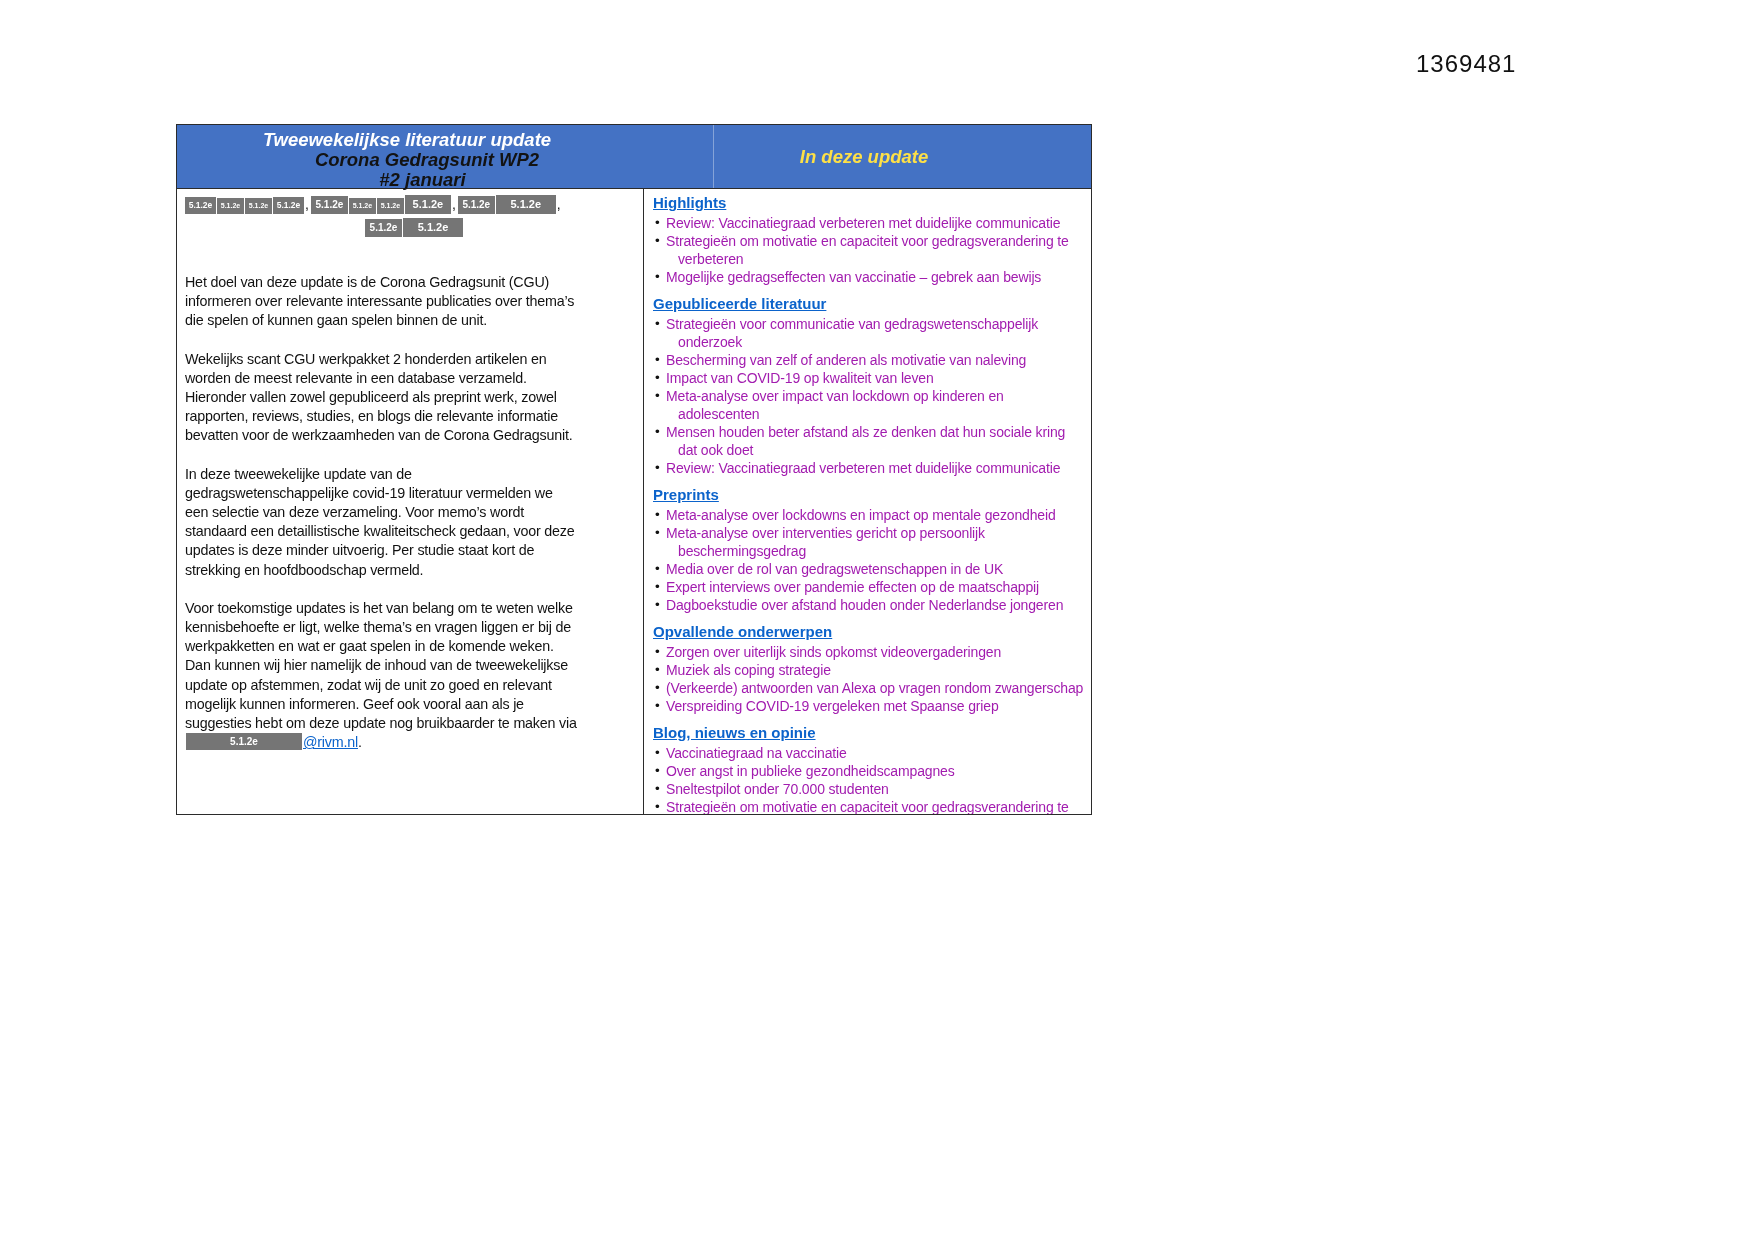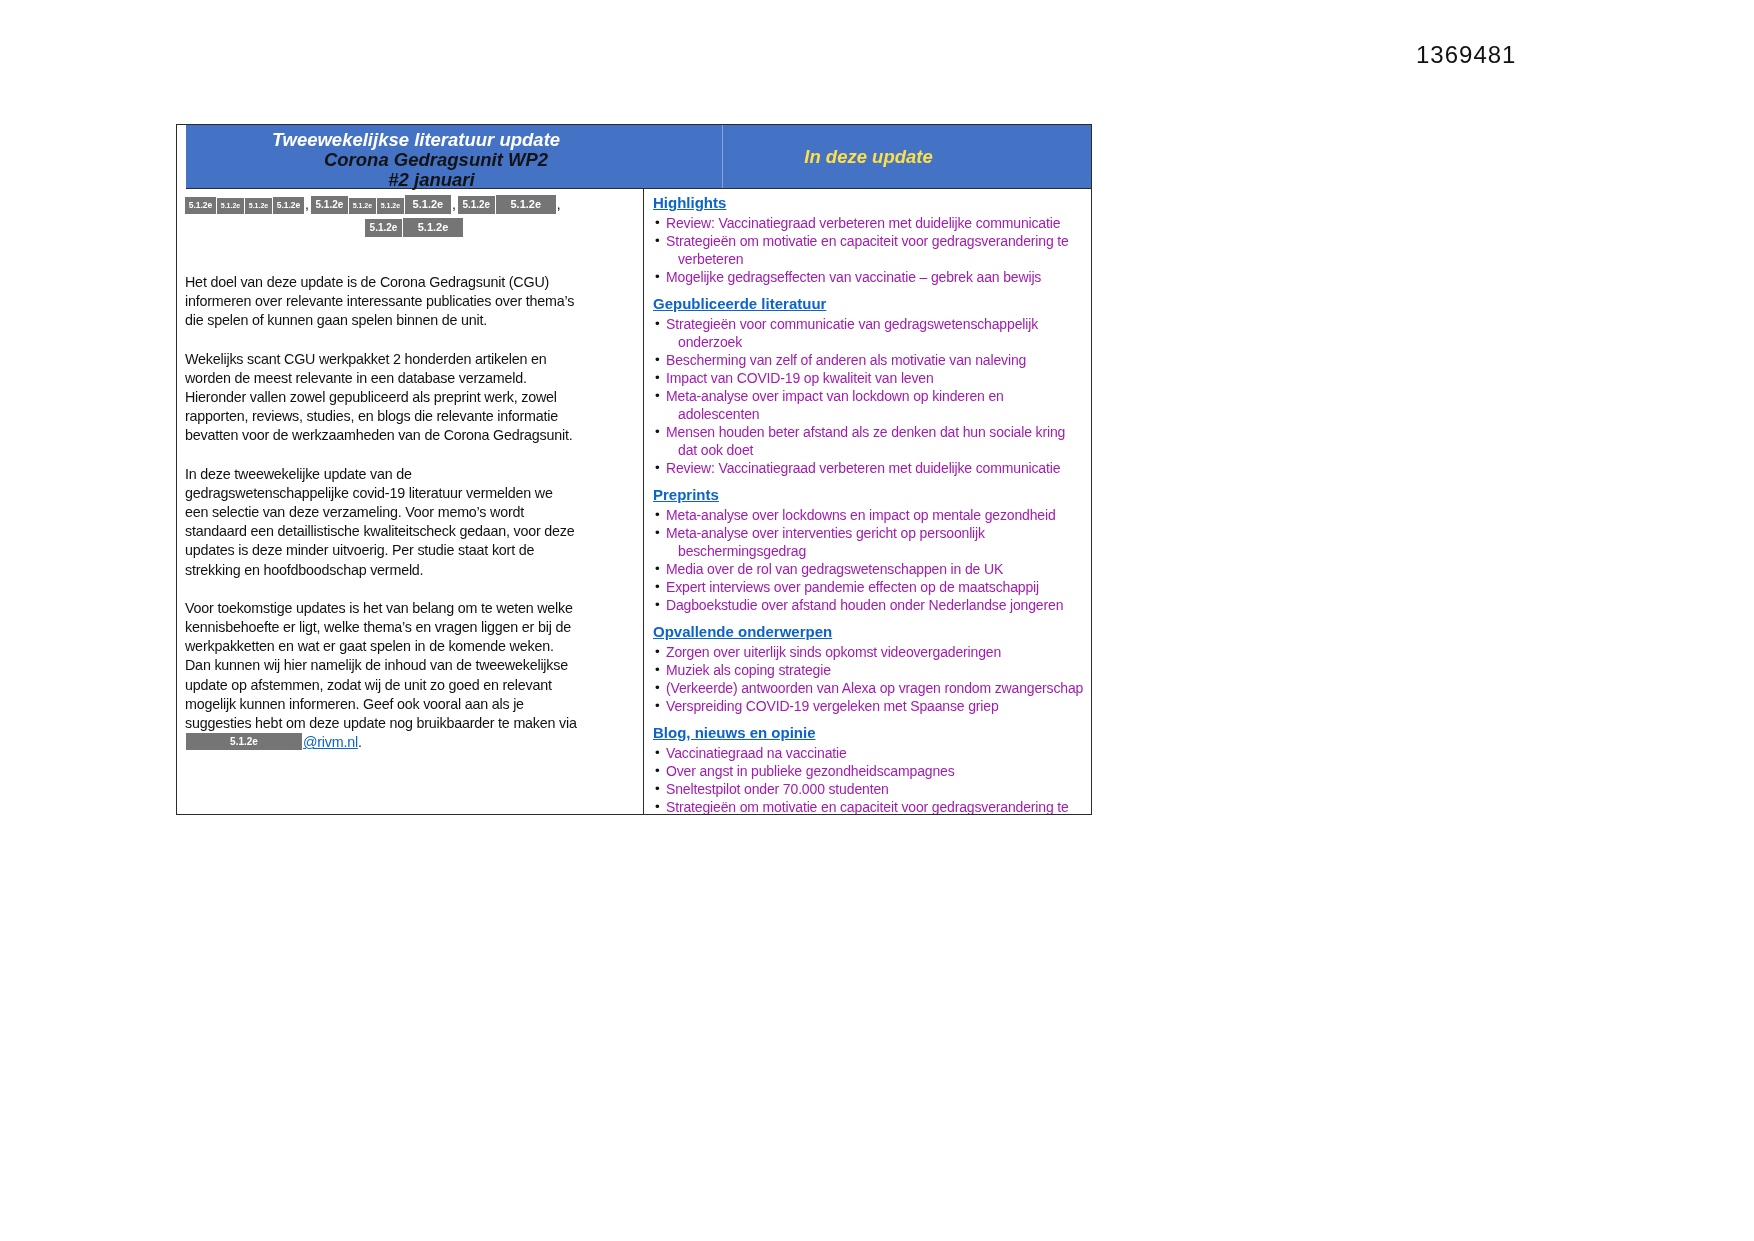--- a/index.html
+++ b/index.html
@@ -2,32 +2,31 @@
 <html><head>
 <meta charset="utf-8">
 <style>
   html,body{margin:0;padding:0;}
   body{
     width:1754px;height:1241px;background:#ffffff;position:relative;
     font-family:"Liberation Sans", sans-serif;color:#111;
     -webkit-font-smoothing:antialiased;
   }
   .doc-number{
-    position:absolute;top:41px;left:1416px;font-size:24px;letter-spacing:1px;color:#111;
+    position:absolute;top:50px;left:1416px;font-size:24px;letter-spacing:1px;color:#111;
   }
   .doc-table{
     position:absolute;left:176px;top:124px;width:916px;height:691px;
     border:1px solid #2b2b2b;box-sizing:border-box;background:#fff;
   }
   
   .header-row{
     position:relative;display:flex;height:64px;background:#4472C4;
     border-bottom:1px solid #2b2b2b;box-sizing:border-box;
     font-style:italic;
-    margin-left:9px;
   }
   .header-left{
     width:460px;box-sizing:border-box;padding-top:5px;text-align:center;
   }
   .ht-line{font-size:18.5px;line-height:20px;font-weight:bold;}
   .ht-white{color:#ffffff;}
   .ht-dark{color:#131313;}
   .ht-line:nth-child(2){padding-left:40px;}
   .ht-line:nth-child(3){padding-left:31px;}
   .header-divider{

